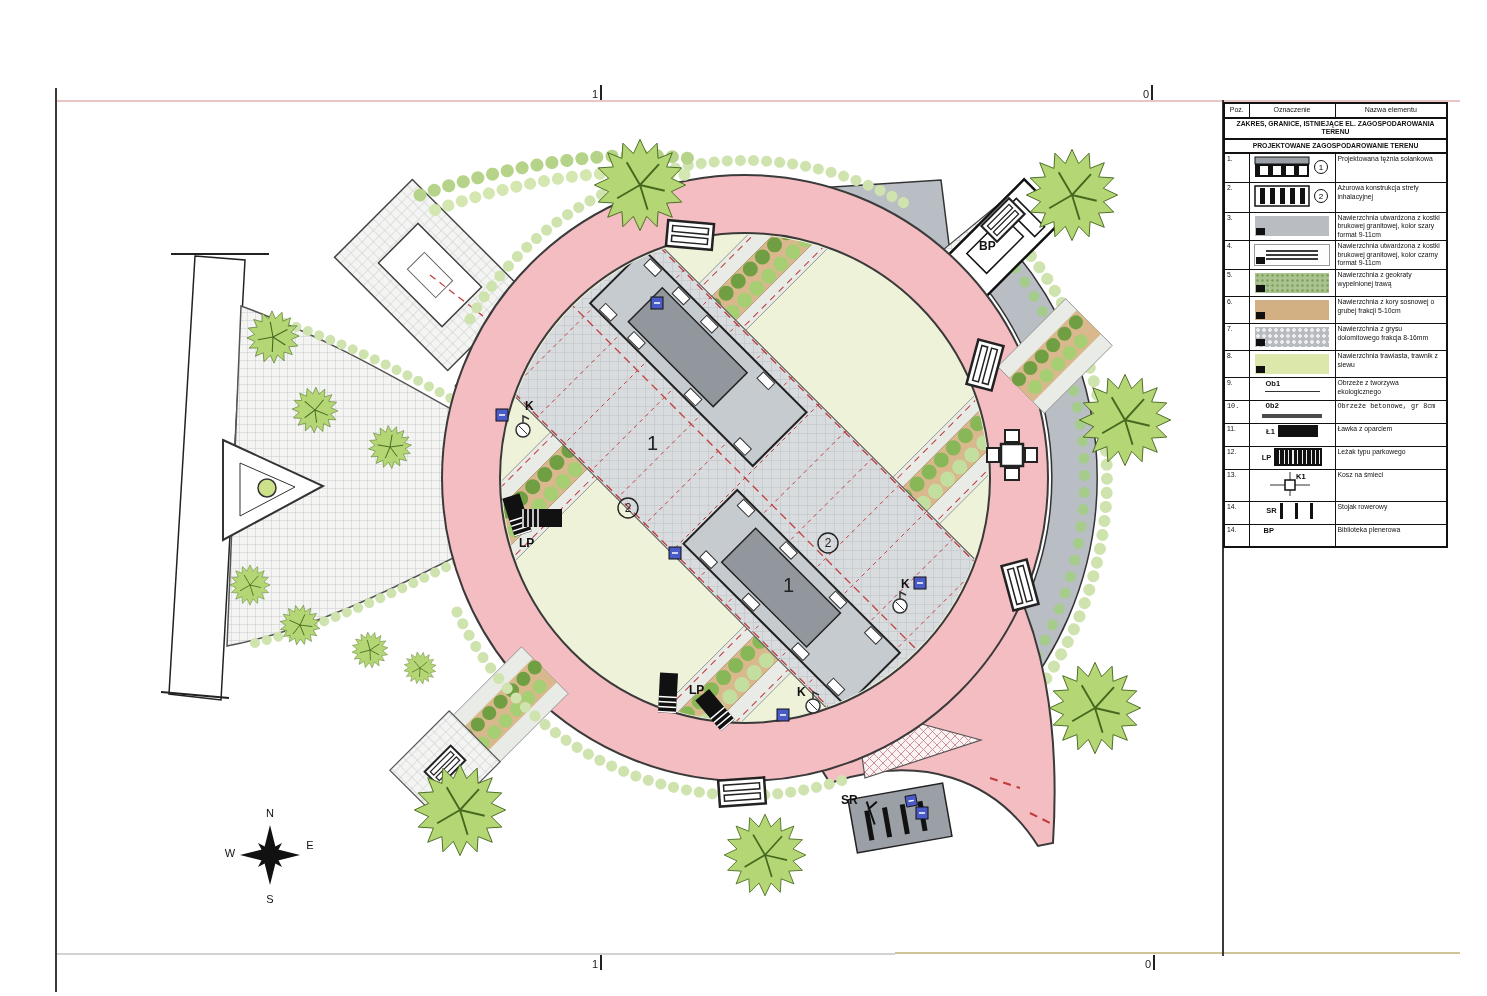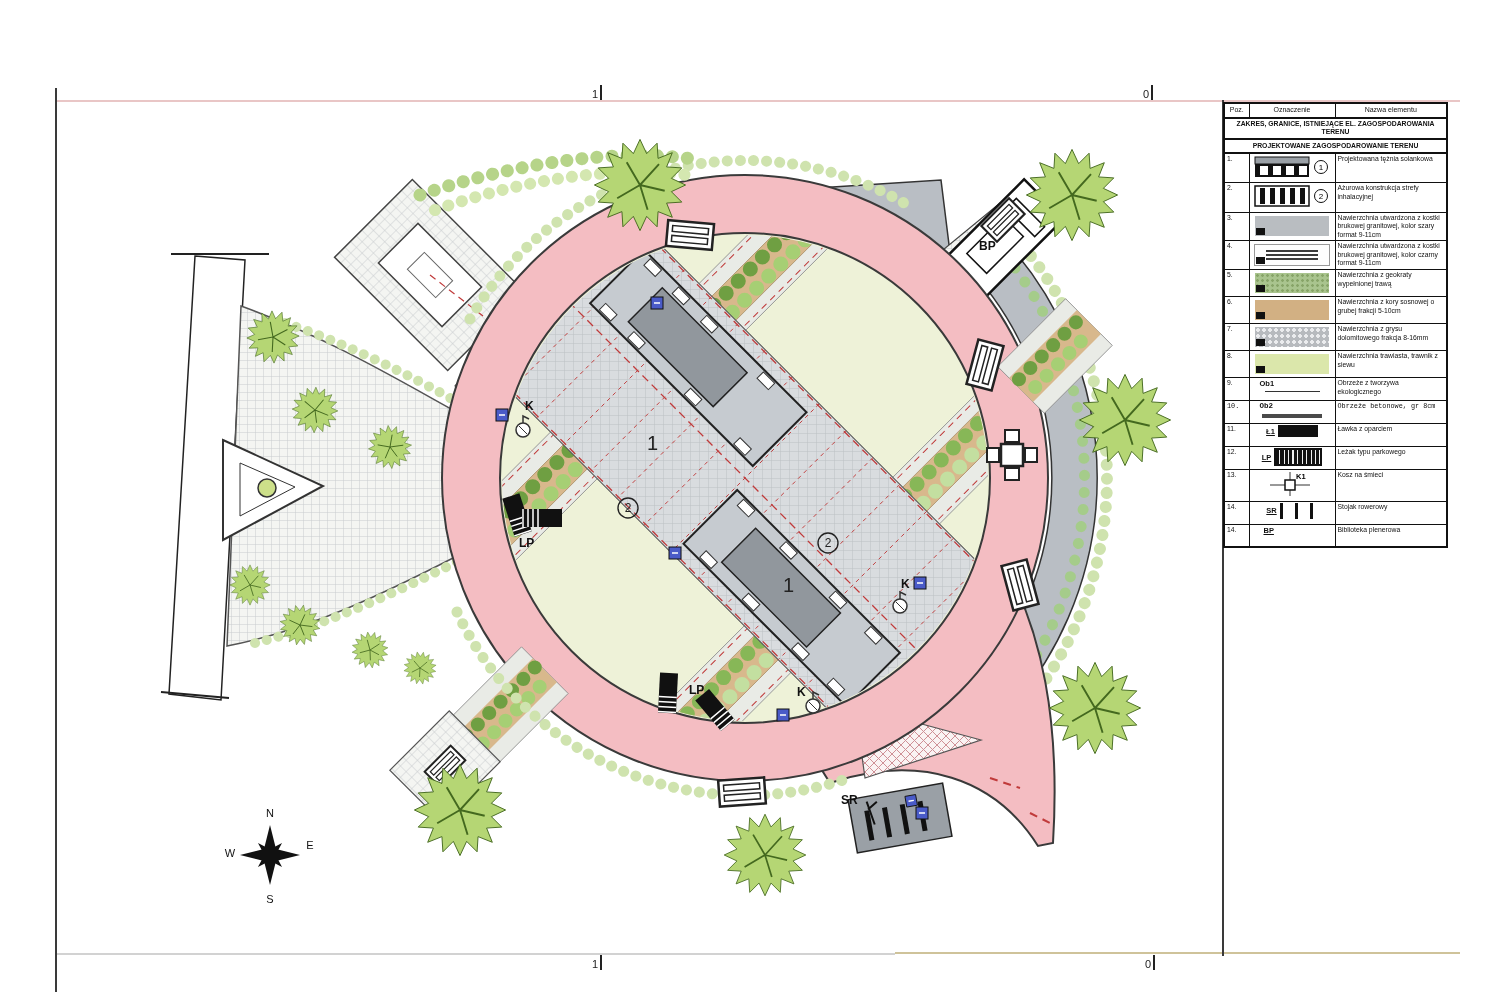--- a/index.html
+++ b/index.html
@@ -31,29 +31,29 @@
   td.sym{text-align:center;vertical-align:middle;position:relative;}
   .sw{position:relative;width:92%;height:20px;margin:2px auto;}
   .sw::after{content:"";position:absolute;left:1px;bottom:1px;width:9px;height:7px;background:#111;}
   .sw-gray{background:#b9bdc1;}
   .sw-white{background:#fdfdfd;border:1px solid #999;}
   .sw-geo{background:#a9c48e;background-image:radial-gradient(#87a468 1px,transparent 1.6px);background-size:5px 5px;}
   .sw-bark{background:#d2b083;}
   .sw-gravel{background:#b7babe;background-image:radial-gradient(#ebecee 1.6px,transparent 2.1px);background-size:6px 6px;}
   .sw-lawn{background:#dbe7ab;}
   .bars{height:10px;width:70%;margin:5px auto 0;background:repeating-linear-gradient(0deg,#3a3a3a 0 1.6px,transparent 1.6px 4.2px);}
-  .slabel{font-size:7.5px;font-weight:bold;display:block;text-align:left;margin-left:8px;}
+  .slabel{font-size:7.5px;font-weight:bold;display:block;text-align:left;margin-left:14px;}
   .line-thin{width:55px;height:0;border-top:1.5px solid #333;margin:2px auto;}
   .line-thick{width:60px;height:4px;background:#4a4a4a;margin:2px auto;}
   .bench-black{width:40px;height:12px;background:#111;display:inline-block;vertical-align:middle;}
   .lp-sym{width:44px;height:14px;border:2px solid #111;display:inline-block;vertical-align:middle;
           background:repeating-linear-gradient(90deg,#111 0 3px,#eee 3px 4.5px);}
   .sr-bars{width:38px;height:16px;display:inline-block;vertical-align:middle;
            background:repeating-linear-gradient(90deg,#111 0 3px,transparent 3px 15px);}
-  .inlineLbl{font-size:7.5px;font-weight:bold;vertical-align:middle;margin-right:3px;text-decoration:underline;}
+  .inlineLbl{font-size:7.5px;font-weight:bold;vertical-align:middle;margin-right:3px;}
 </style>
 </head>
 <body>
 <div id="stage">
 
 <div class="hline-top"></div>
 <div class="hline-bot-l"></div>
 <div class="hline-bot-r"></div>
 <div class="vline-left"></div>
 <div class="vline-div"></div>

